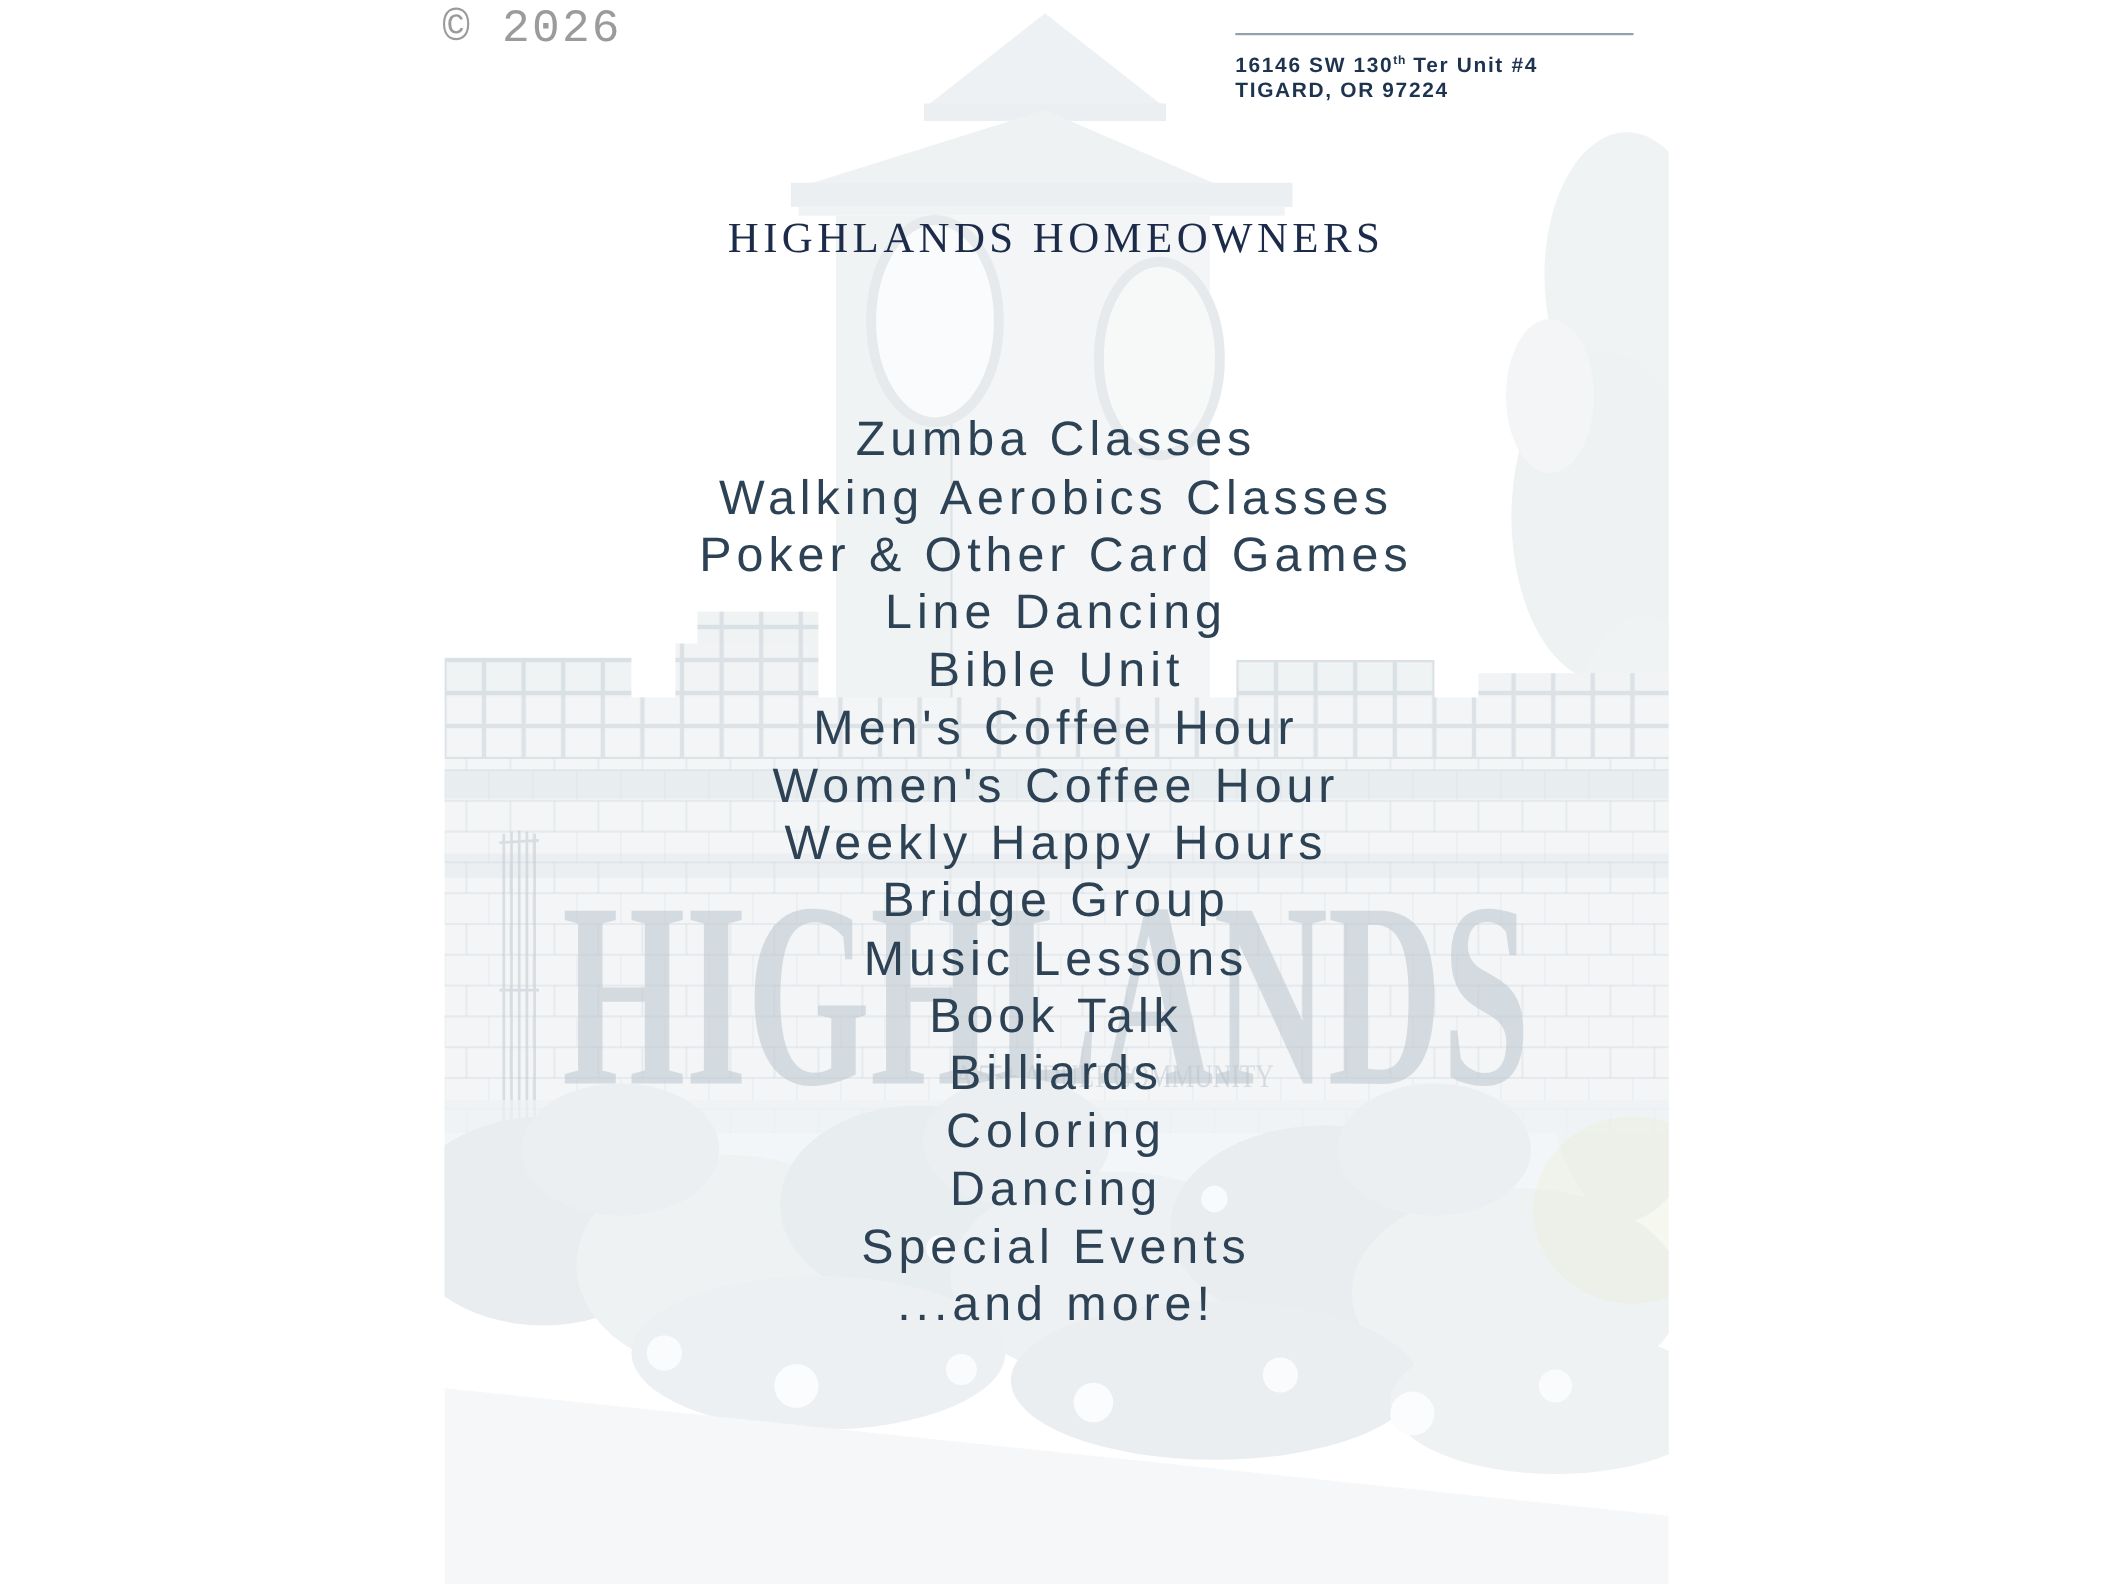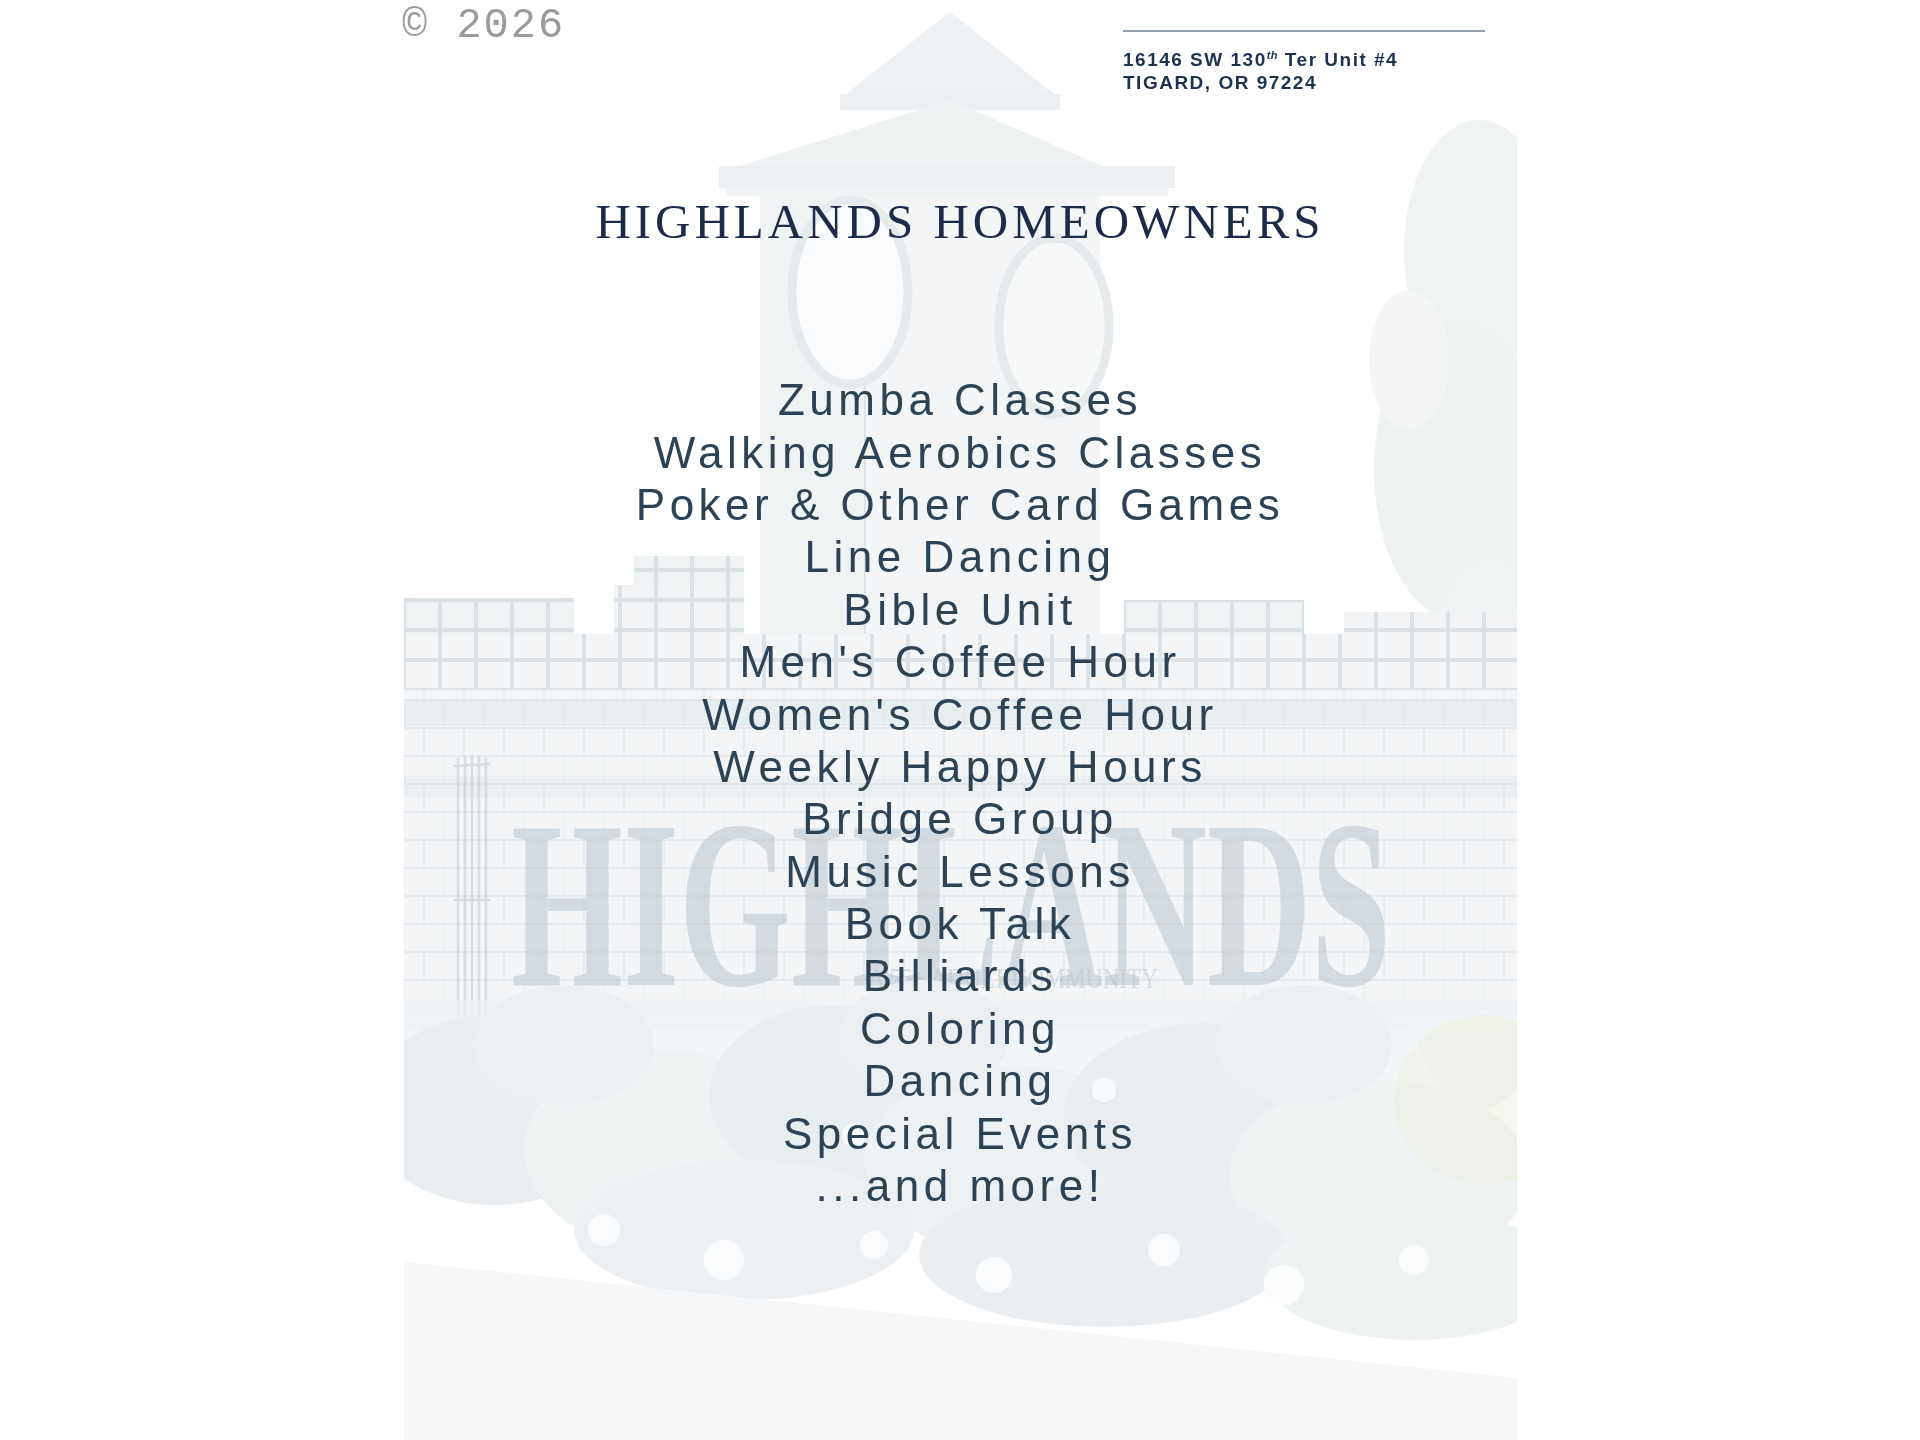--- a/index.html
+++ b/index.html
@@ -18,26 +18,26 @@
     font-family:Liberation Mono, monospace;font-size:42px;letter-spacing:2px;
     color:#8a8a8a;opacity:.85;
   }
   
   .address{position:absolute;left:1123px;top:30px;width:362px;}
   .address-rule{height:2px;background:#93a0ad;margin-bottom:12px;}
   .address-line{
     font-size:19px;font-weight:bold;letter-spacing:1.5px;line-height:23px;
     color:#1d3350;white-space:pre;
   }
-  .address-line sup{font-size:11px;letter-spacing:.5px;font-style:italic;}
+  .address-line sup{font-size:11px;letter-spacing:.5px;}
   
   .title1{
     position:absolute;left:0;top:197px;width:100%;margin:0;text-align:center;
     font-family:"Liberation Serif",serif;font-weight:400;
-    font-size:49px;letter-spacing:4px;color:#1c2b4a;line-height:1;
+    font-size:39px;letter-spacing:4px;color:#1c2b4a;line-height:1;
   }
   .title2{
     position:absolute;left:0;top:262px;width:100%;margin:0;text-align:center;
     font-family:"Liberation Serif",serif;font-weight:400;
     font-variant:small-caps;font-size:55px;letter-spacing:2px;color:#1c2b4a;line-height:1;
   }
   
   .activities{position:absolute;left:0;top:374px;width:100%;}
   .activity{
     height:52.4px;display:flex;align-items:center;justify-content:center;

